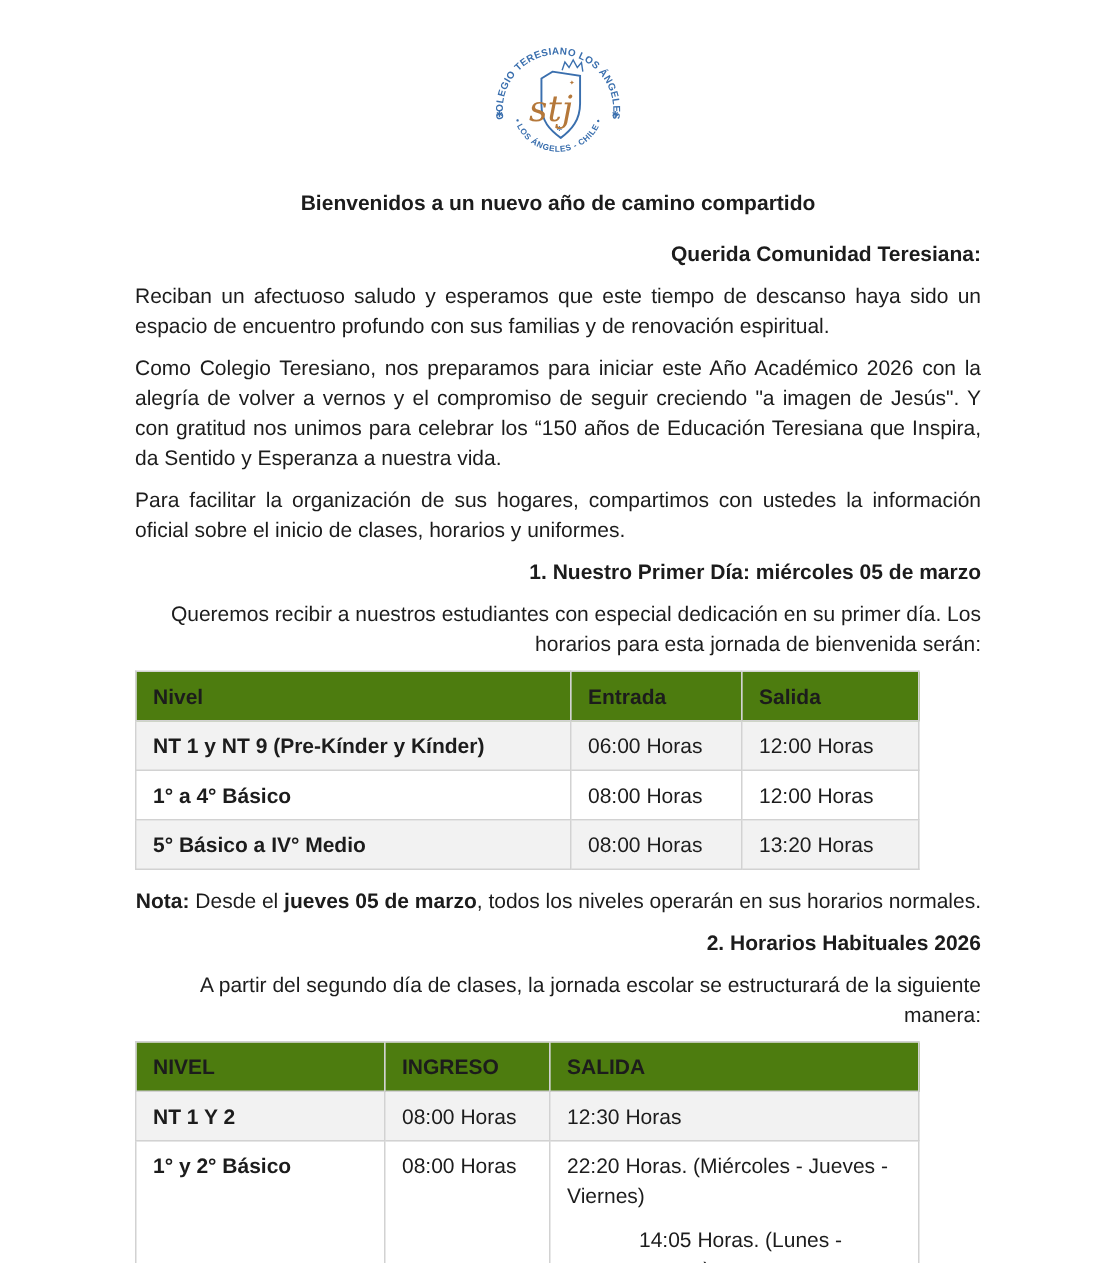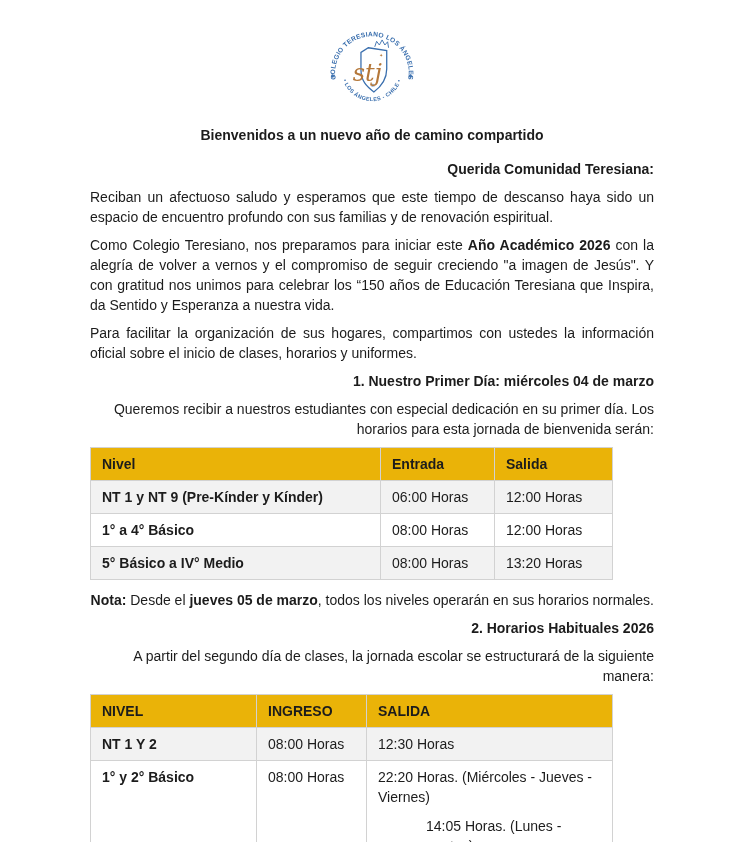--- a/index.html
+++ b/index.html
@@ -8,21 +8,21 @@
     font-family:"Liberation Sans",sans-serif;font-size:14px;color:#1c1c1c;
   }
   .page{padding:22px 90px 0 90px;}
   .logo-wrap{text-align:center;margin-bottom:8px;}
   .title{font-weight:bold;text-align:center;margin:2px 0 14px 0;line-height:20px;}
   p{margin:0 0 8px 0;line-height:20px;text-align:right;}
   .bold{font-weight:bold;}
   .just{text-align:justify;}
   table{border-collapse:collapse;table-layout:fixed;width:522px;margin:2px 0 10px 0;}
   th,td{border:1px solid #d2d2d2;padding:6px 11px;text-align:left;vertical-align:top;line-height:20px;}
-  th{font-weight:bold;background:#eab308;}
+  th{font-weight:bold;background:#4d7c0f;}
   td:first-child{font-weight:bold;}
   tbody tr:nth-child(odd){background:#f2f2f2;}
   .cell-line + .cell-line{margin-top:9px;margin-left:48px;}
 </style>
 </head>
 <body>
 
 <div class="page">
 
   <div class="logo-wrap">
@@ -46,25 +46,25 @@
       <text x="29" y="64" font-size="26" font-style="italic" font-family="'DejaVu Serif', serif" fill="#b5783a">stj</text>
     </svg>
   </div>
 
   <div class="title">Bienvenidos a un nuevo año de camino compartido</div>
 
   <p class="bold">Querida Comunidad Teresiana:</p>
 
   <p class="just"><span>Reciban un afectuoso saludo y esperamos que este tiempo de descanso haya sido un espacio de encuentro profundo con sus familias y de renovación espiritual.</span></p>
 
-  <p class="just"><span>Como Colegio Teresiano, nos preparamos para iniciar este </span><span style="font-weight: bold;">Año Académico 2026</span><span> con la alegría de volver a vernos y el compromiso de seguir creciendo "a imagen de Jesús". Y con gratitud nos unimos para celebrar los “150 años de Educación Teresiana que Inspira, da Sentido y Esperanza a nuestra vida.</span></p>
+  <p class="just"><span>Como Colegio Teresiano, nos preparamos para iniciar este </span><span style="font-weight: normal;">Año Académico 2026</span><span> con la alegría de volver a vernos y el compromiso de seguir creciendo "a imagen de Jesús". Y con gratitud nos unimos para celebrar los “150 años de Educación Teresiana que Inspira, da Sentido y Esperanza a nuestra vida.</span></p>
 
   <p class="just"><span>Para facilitar la organización de sus hogares, compartimos con ustedes la información oficial sobre el inicio de clases, horarios y uniformes.</span></p>
 
-  <p class="bold">1. Nuestro Primer Día: miércoles 04 de marzo</p>
+  <p class="bold">1. Nuestro Primer Día: miércoles 05 de marzo</p>
 
   <p>Queremos recibir a nuestros estudiantes con especial dedicación en su primer día. Los horarios para esta jornada de bienvenida serán:</p>
 
   <table>
     <colgroup>
         <col style="width:290px">
         <col style="width:114px">
         <col style="width:118px">
       </colgroup>
   <thead>

